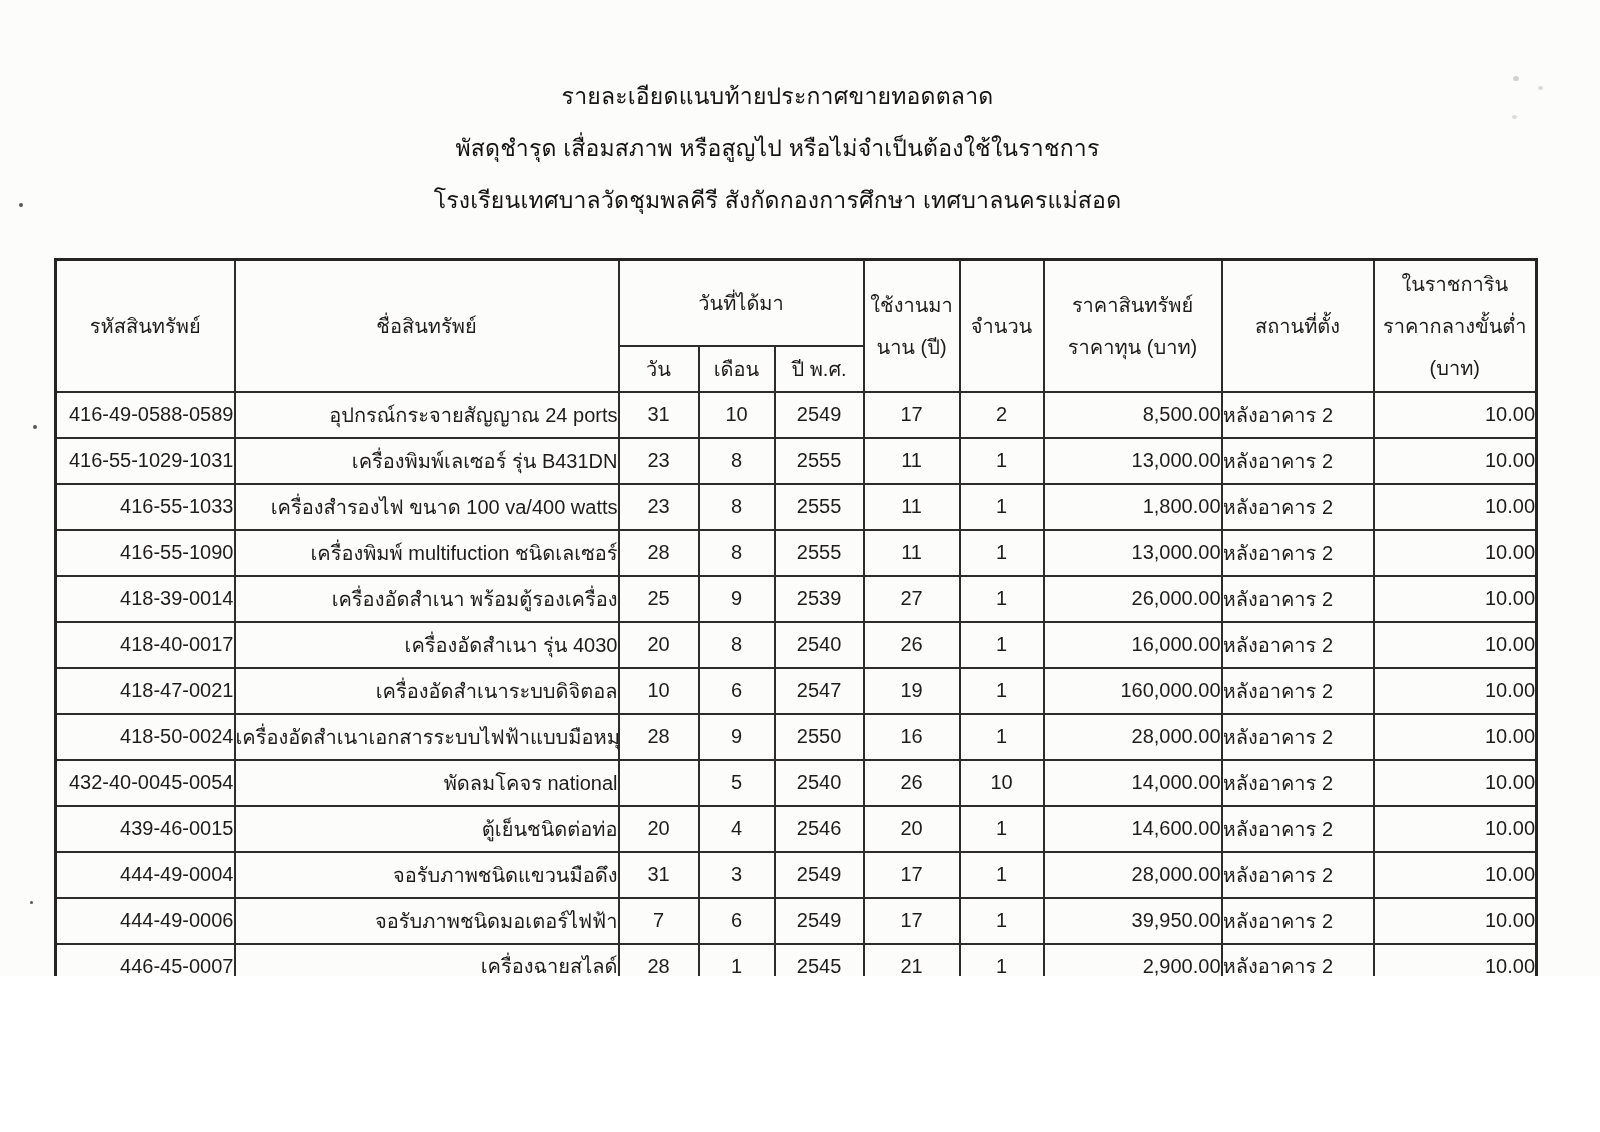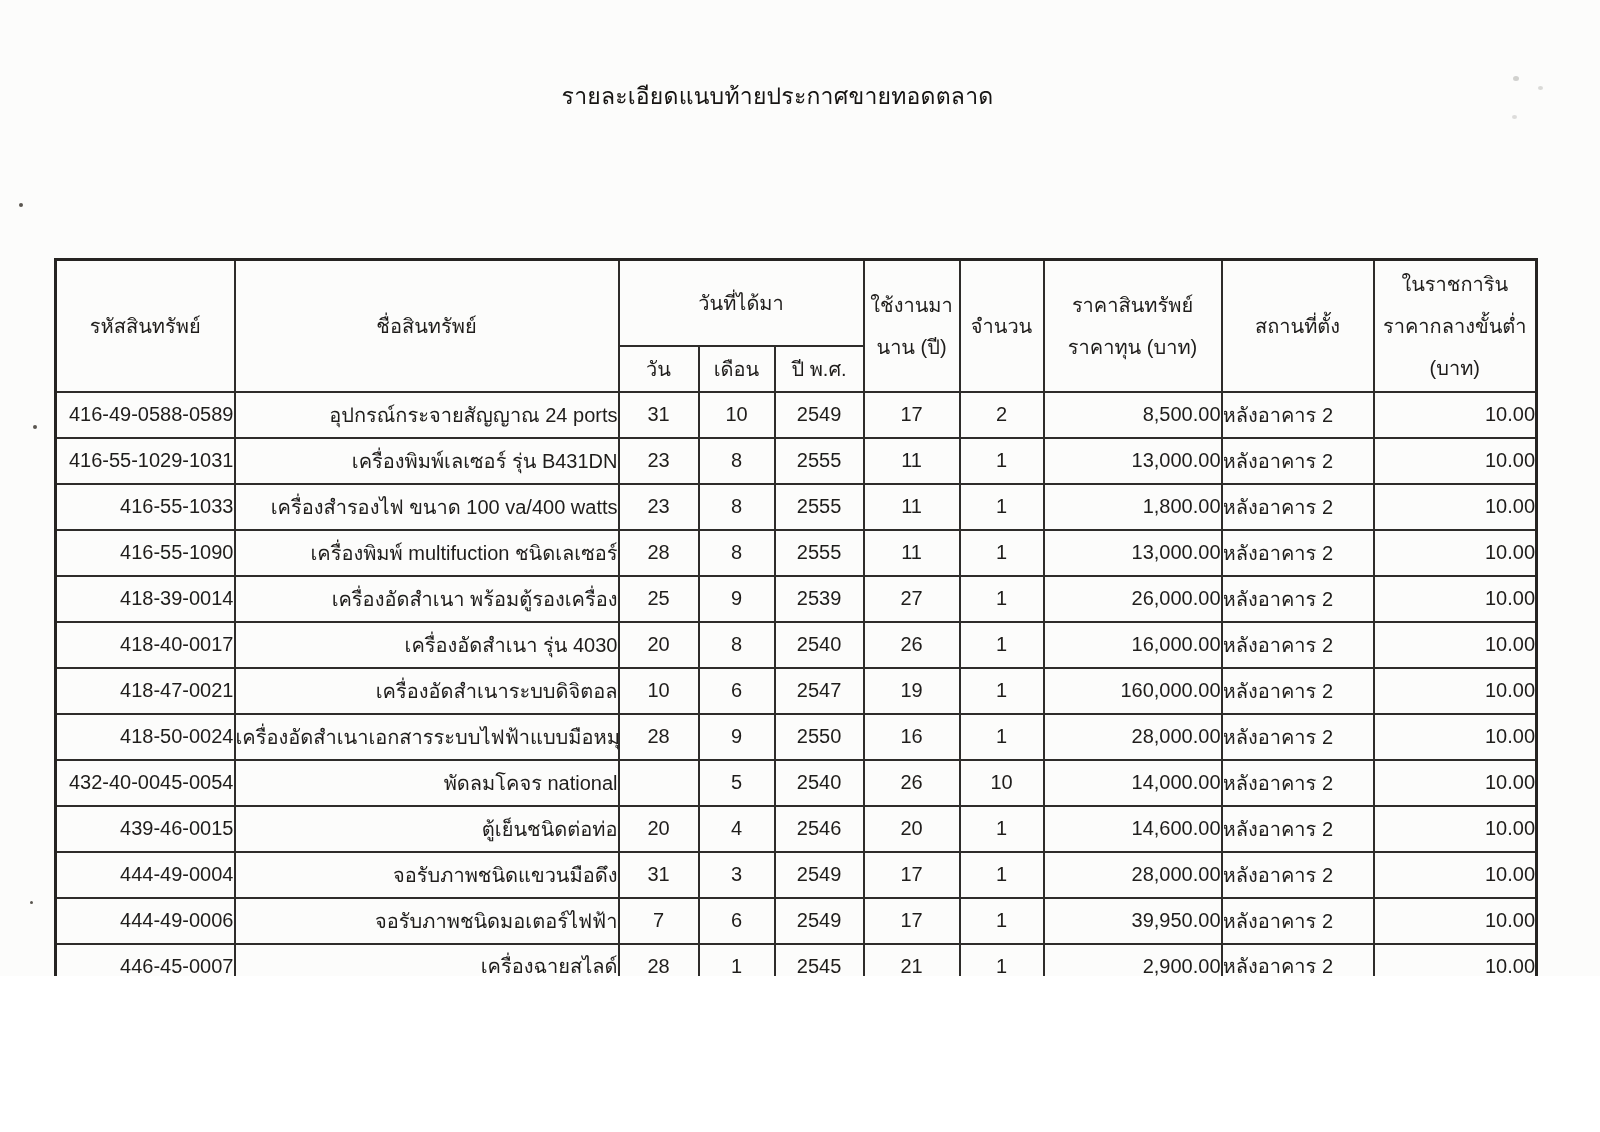--- a/index.html
+++ b/index.html
@@ -76,20 +76,22 @@
   .speck.faint2 { left: 1538px; top: 86px;  width: 5px; height: 4px; background: rgba(140,138,134,0.30); }
   .speck.faint3 { left: 1512px; top: 115px; width: 5px; height: 4px; background: rgba(140,138,134,0.28); }
 </style>
 </head>
 <body>
 
 <div class="page">
 
   <div class="titles">
     <div class="title-line">รายละเอียดแนบท้ายประกาศขายทอดตลาด</div>
+    <div class="title-line">พัสดุชำรุด เสื่อมสภาพ หรือสูญไป หรือไม่จำเป็นต้องใช้ในราชการ</div>
+    <div class="title-line">โรงเรียนเทศบาลวัดชุมพลคีรี สังกัดกองการศึกษา เทศบาลนครแม่สอด</div>
   </div>
 
   <table class="asset-table">
     <colgroup>
       <col style="width:179px">
         <col style="width:384px">
         <col style="width:80px">
       <col style="width:76px">
         <col style="width:89px">
         <col style="width:96px">

